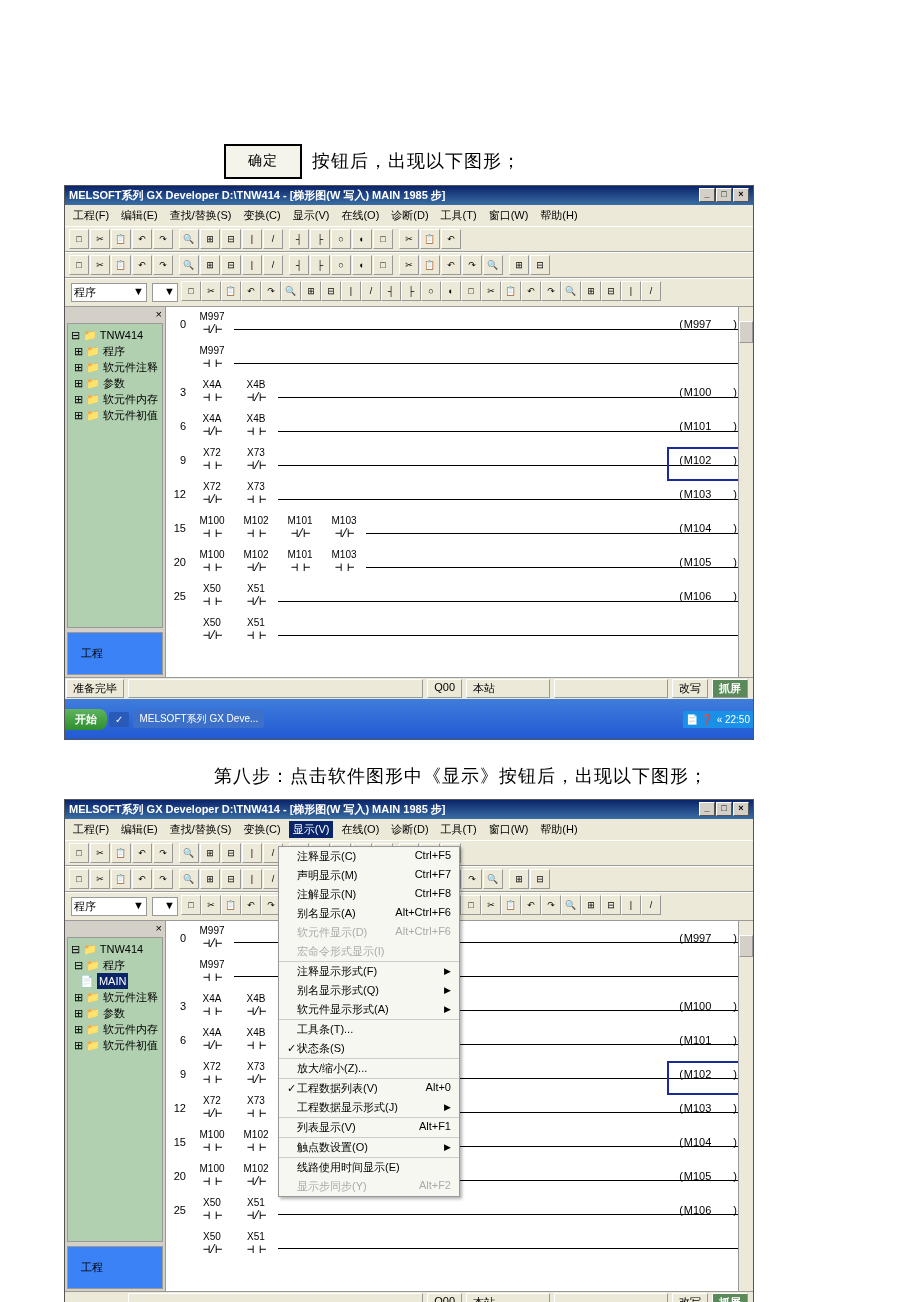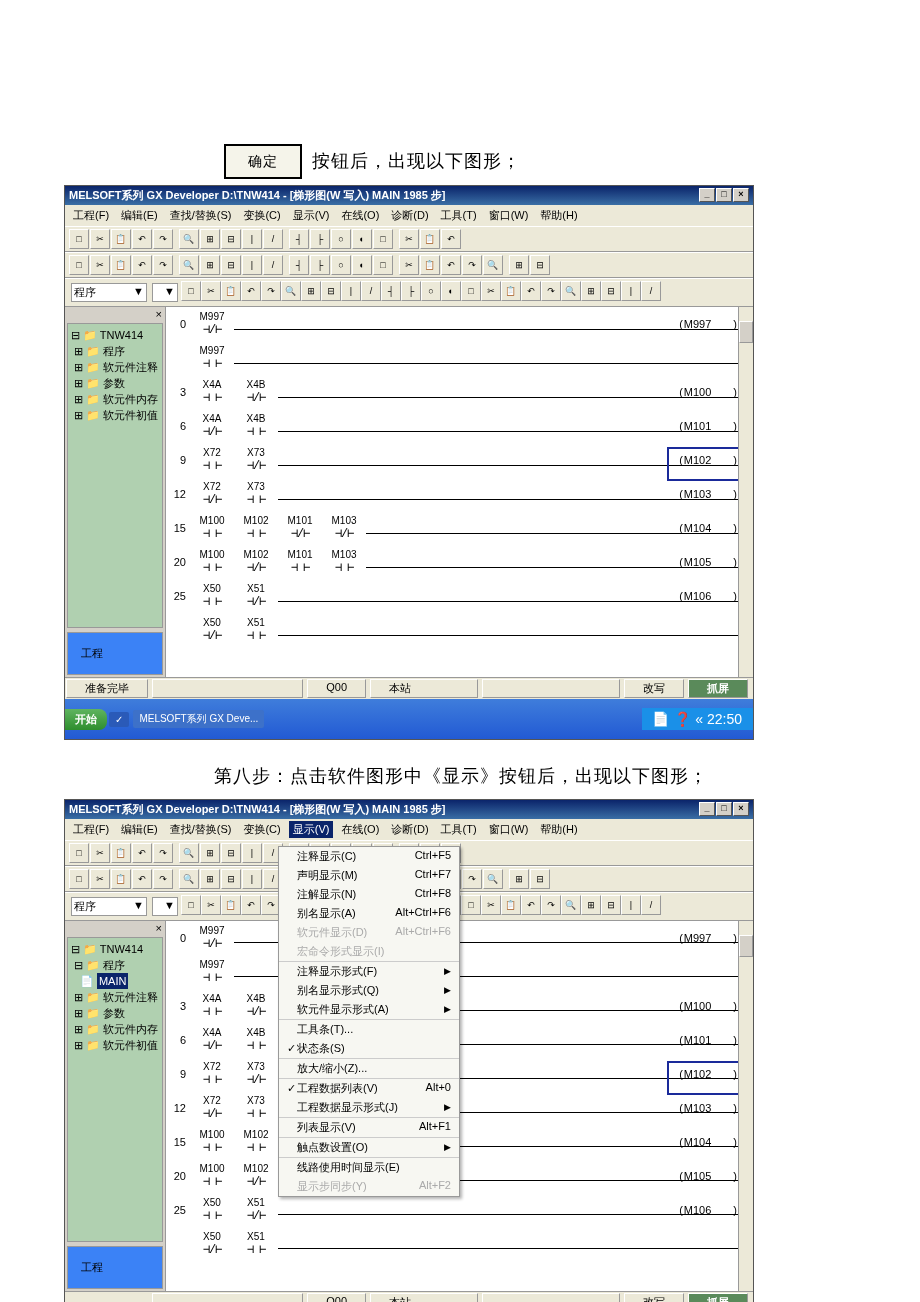--- a/index.html
+++ b/index.html
@@ -1,18 +1,18 @@
 <!DOCTYPE html>
 <html><head>
 <meta charset="utf-8">
 <style>
   body{margin:0;background:#fff;font-family:"SimSun","Songti SC",serif;width:920px}
   .page{padding:130px 64px 40px 64px}
   .step{font-size:18px;letter-spacing:1px;margin:14px 0 6px 150px;line-height:1.8;display:flex;align-items:center;flex-wrap:wrap}
-  .btn-ok{display:inline-block;border:2px solid #000;padding:3px 22px;margin:0 10px;font-size:14px;background:#f5f4ea;font-family:Liberation Sans, sans-serif}
+  .btn-ok{display:inline-block;border:2px solid #000;padding:3px 22px;margin:0 10px;font-size:14px;background:#f5f4ea;font-family:Liberation Mono, monospace}
   .shot{border:1px solid #555;background:#d4d0c8;font-family:"MS Sans Serif","Tahoma",sans-serif;font-size:11px;color:#000;width:688px;margin:0 0 20px 0;position:relative}
   .titlebar{background:linear-gradient(#0a246a,#3a6ea5);color:#fff;padding:2px 4px;display:flex;justify-content:space-between;font-weight:bold}
   .winbtns{display:flex;gap:1px}
   .winbtn{width:14px;height:12px;background:#d4d0c8;border:1px solid #fff;border-right-color:#555;border-bottom-color:#555;font-size:9px;text-align:center;line-height:10px;color:#000}
   .menubar{background:#ece9d8;padding:2px 4px;display:flex;gap:4px;font-size:11px}
   .menubar span{padding:1px 4px}
   .toolbar{background:#ece9d8;border-top:1px solid #fff;border-bottom:1px solid #999;padding:2px 4px;display:flex;gap:1px;flex-wrap:wrap;font-size:10px}
   .tbtn{width:18px;height:18px;border:1px solid #d4d0c8;display:inline-flex;align-items:center;justify-content:center;font-size:9px;font-family:sans-serif}
   .tbtn.r{border:1px solid #999;border-top-color:#fff;border-left-color:#fff;background:#ece9d8}
   .sep{width:4px}
@@ -30,25 +30,25 @@
   .rail{width:20px;text-align:right;padding-right:4px;font-family:sans-serif}
   .net{flex:1;display:flex;align-items:center;position:relative}
   .net:before{content:"";position:absolute;left:0;right:56px;top:50%;height:0}
   .contact{display:inline-flex;flex-direction:column;align-items:center;width:44px;font-family:sans-serif;font-size:10px}
   .csym{font-family:"Courier New",monospace;font-size:12px;letter-spacing:-1px}
   .coil{position:absolute;right:16px;top:0;bottom:0;display:flex;align-items:center;font-family:sans-serif;font-size:11px}
   .coil:before{content:"(";margin-right:1px}
   .coil:after{content:")";margin-left:22px}
   .hilite{position:absolute;border:2px solid #1a2a9a;right:12px;width:70px;height:30px;top:0}
   .status{background:#ece9d8;border-top:1px solid #999;display:flex;font-size:11px;padding:1px}
-  .status>div{border:1px solid #999;border-top-color:#fff;border-left-color:#fff;padding:1px 18px;margin-right:4px}
+  .status>div{border:1px solid #999;border-top-color:#fff;border-left-color:#fff;padding:1px 6px;margin-right:4px}
   .taskbar{background:linear-gradient(#3f7ddb,#225ad4);display:flex;align-items:center;padding:0;font-size:11px;height:40px}
   .start{background:linear-gradient(#5fb45f,#2e8e2e);color:#fff;padding:3px 10px;font-weight:bold;border-radius:0 8px 8px 0}
   .task{background:#3d71c9;color:#fff;margin:2px 2px;padding:2px 6px;border-radius:2px;font-size:10px}
-  .tray{margin-left:auto;background:#1a90e8;color:#fff;padding:3px 11px;font-size:14px}
+  .tray{margin-left:auto;background:#1a90e8;color:#fff;padding:3px 3px;font-size:10px}
   .dropdown{position:absolute;left:213px;top:46px;background:#f7f7f2;border:1px solid #999;box-shadow:2px 2px 3px rgba(0,0,0,.3);font-family:"Tahoma",sans-serif;font-size:11px;z-index:10;width:180px}
   .dd-item{padding:2px 8px;display:flex;justify-content:space-between;align-items:flex-start}
   .dd-item.sep-after{border-bottom:1px solid #ccc}
   .dd-item.dis{color:#aaa}
   .dd-item .arr{font-size:9px}
   .dd-item .chk{width:10px;display:inline-block}
 </style>
 </head>
 <body>
 

